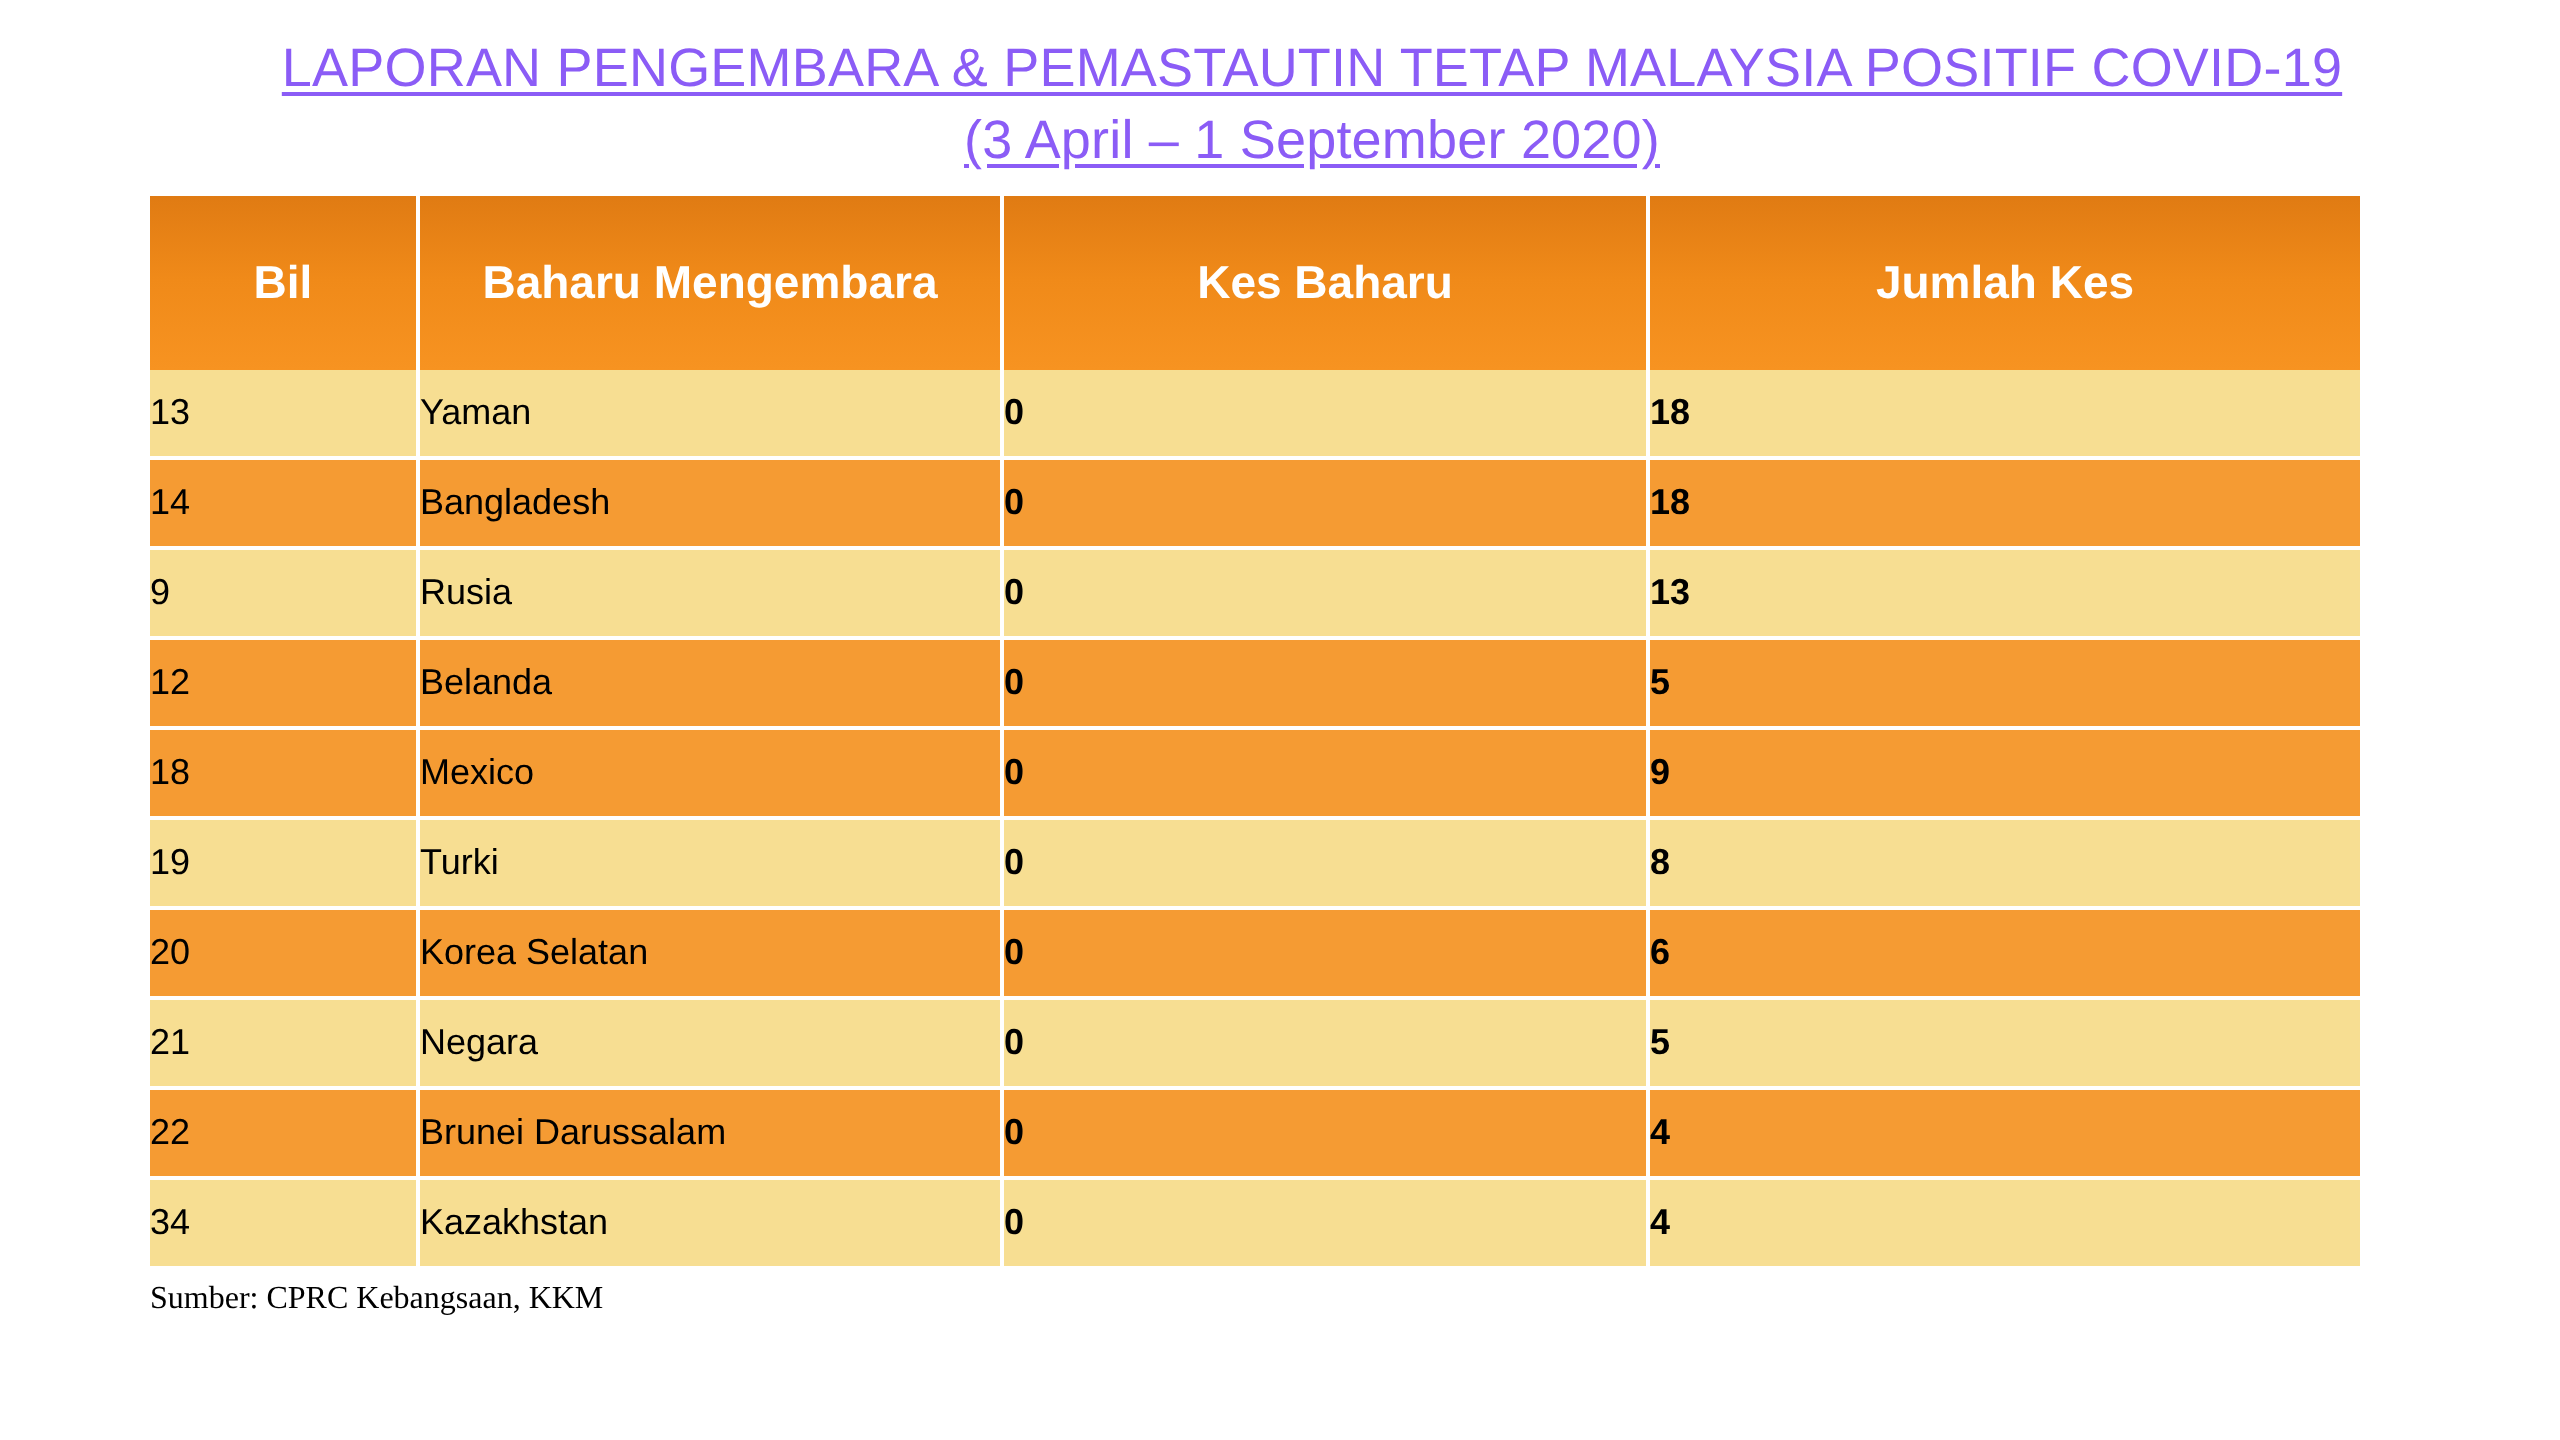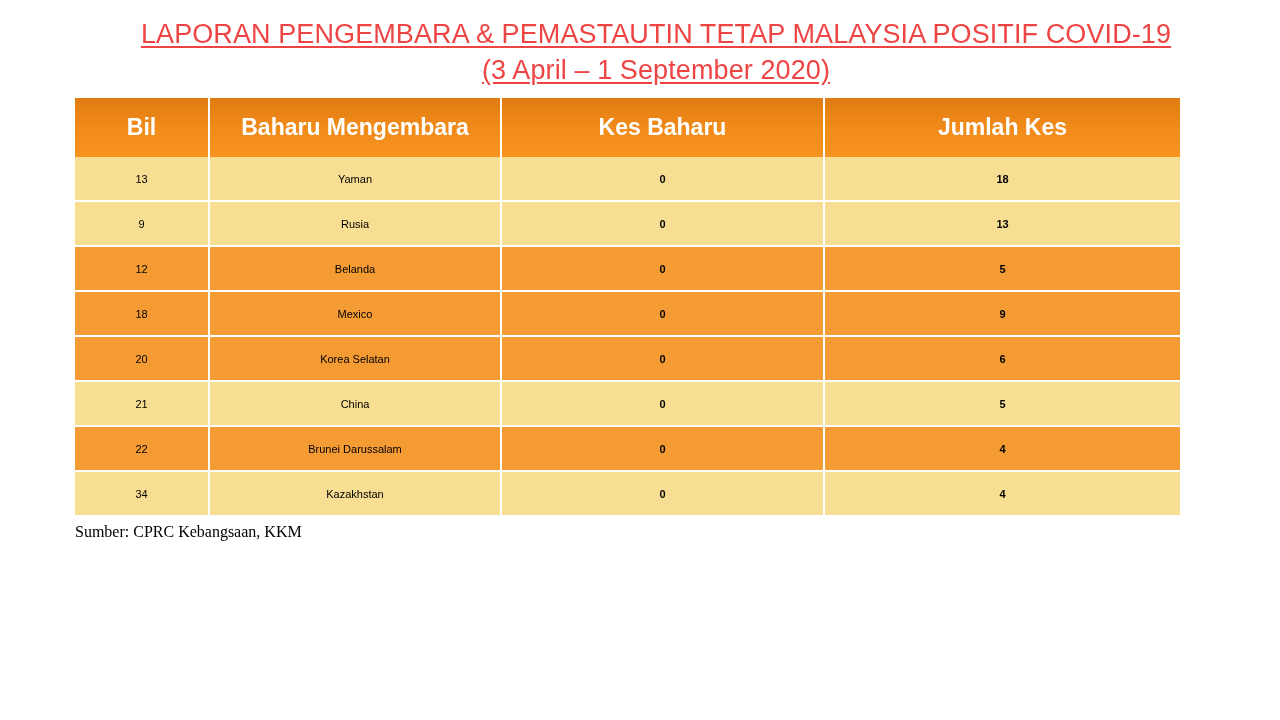--- a/index.html
+++ b/index.html
@@ -18,21 +18,21 @@
     width: 1280px;
     height: 720px;
     box-sizing: border-box;
   }
   .title-block {
     padding-top: 16px;
     text-align: center;
   }
   .title-line {
     font-size: 27px;
-    color: #ef4444;
+    color: #8b5cf6;
     line-height: 1.34;
     text-decoration: underline;
     text-underline-offset: 3px;
     letter-spacing: 0.1px;
     white-space: nowrap;
     padding-left: 32px;
   }
   .table-wrap {
     margin: 10px 0 0 75px;
     width: 1105px;
@@ -48,28 +48,27 @@
   table.data col.c-jumlah { width: 356px; }
 
   table.data thead th {
     background: linear-gradient(180deg, #E07B13 0%, #F08A19 48%, #F79321 100%);
     color: #ffffff;
     font-size: 23px;
     font-weight: bold;
     height: 55px;
     text-align: center;
     border-right: 2px solid #ffffff;
-    padding: 2px;
+    padding: 16px;
   }
   table.data thead th:last-child { border-right: none; }
 
   table.data tbody td {
     height: 43px;
-    font-size: 11px;
-    text-align: center;
+    font-size: 18px;
     color: #000000;
     border-right: 2px solid #ffffff;
     border-bottom: 2px solid #ffffff;
     padding: 0;
     vertical-align: middle;
   }
   table.data tbody td:last-child { border-right: none; }
 
   tr.row-light td { background: #F7DE92; }
   tr.row-dark td  { background: #F59B33; }
@@ -109,47 +108,59 @@
           <th>Jumlah Kes</th>
         </tr>
       </thead>
       <tbody>
         <tr class="row-light">
           <td>13</td>
           <td>Yaman</td>
           <td class="num-strong">0</td>
           <td class="num-strong">18</td>
         </tr>
+        <tr class="row-dark">
+          <td>14</td>
+          <td>Bangladesh</td>
+          <td class="num-strong">0</td>
+          <td class="num-strong">18</td>
+        </tr>
         <tr class="row-light">
           <td>9</td>
           <td>Rusia</td>
           <td class="num-strong">0</td>
           <td class="num-strong">13</td>
         </tr>
         <tr class="row-dark">
           <td>12</td>
           <td>Belanda</td>
           <td class="num-strong">0</td>
           <td class="num-strong">5</td>
         </tr>
         <tr class="row-dark">
           <td>18</td>
           <td>Mexico</td>
           <td class="num-strong">0</td>
           <td class="num-strong">9</td>
         </tr>
+        <tr class="row-light">
+          <td>19</td>
+          <td>Turki</td>
+          <td class="num-strong">0</td>
+          <td class="num-strong">8</td>
+        </tr>
         <tr class="row-dark">
           <td>20</td>
           <td>Korea Selatan</td>
           <td class="num-strong">0</td>
           <td class="num-strong">6</td>
         </tr>
         <tr class="row-light">
           <td>21</td>
-          <td>China</td>
+          <td>Negara</td>
           <td class="num-strong">0</td>
           <td class="num-strong">5</td>
         </tr>
         <tr class="row-dark">
           <td>22</td>
           <td>Brunei Darussalam</td>
           <td class="num-strong">0</td>
           <td class="num-strong">4</td>
         </tr>
         <tr class="row-light">

